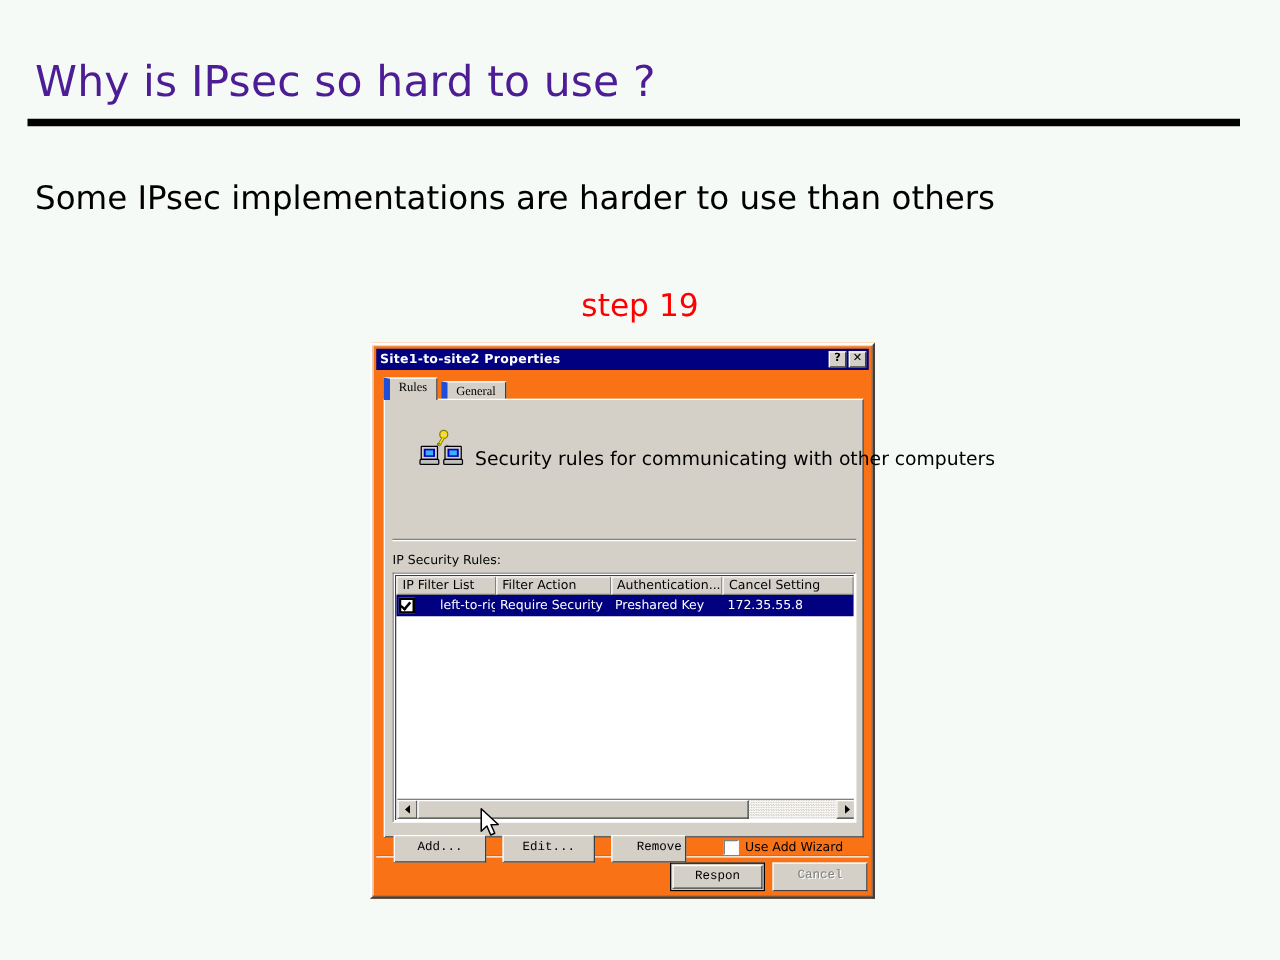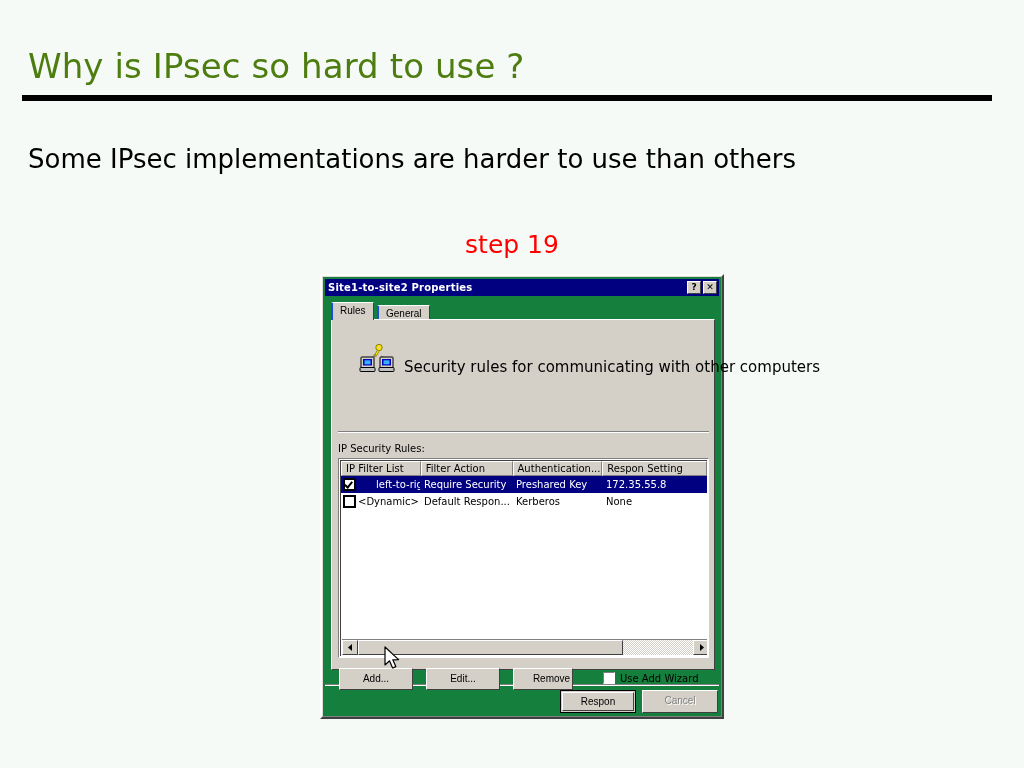--- a/index.html
+++ b/index.html
@@ -14,21 +14,21 @@
     overflow: hidden;
     position: relative;
   }
 
   
   #slide-title {
     position: absolute;
     left: 28px;
     top: 46px;
     font-size: 34px;
-    color: #4d7c0f;
+    color: #4c1d95;
     font-family: "DejaVu Sans", sans-serif;
     font-weight: 400;
     letter-spacing: 0.1px;
     white-space: nowrap;
   }
   #title-rule {
     position: absolute;
     left: 22px;
     top: 95px;
     width: 970px;
@@ -51,25 +51,25 @@
     width: 1024px;
     text-align: center;
     font-size: 25px;
     color: #ff0000;
     font-family: "DejaVu Sans", sans-serif;
   }
 
   
   #dialog {
     position: absolute;
-    left: 320px;
+    left: 296px;
     top: 274px;
     width: 404px;
     height: 445px;
-    background: #15803d;
+    background: #f97316;
     border-top: 2px solid #ffffff;
     border-left: 2px solid #ffffff;
     border-right: 2px solid #404040;
     border-bottom: 2px solid #404040;
     box-sizing: border-box;
     font-family: "DejaVu Sans", sans-serif;
     font-size: 10px;
     color: #000000;
   }
   #dialog-inner-bevel {
@@ -126,27 +126,27 @@
     position: absolute;
     left: 9px;
     top: 26px;
     height: 18px;
   }
   .tab {
     position: absolute;
     bottom: 0;
     background: #d4d0c8;
     border-top: 1px solid #ffffff;
-    border-left: 2px solid #1d4ed8;
+    border-left: 5px solid #1d4ed8;
     border-right: 1px solid #404040;
     box-sizing: border-box;
     font-size: 10px;
     padding: 2px 7px 0 7px;
     color: #000000;
-    font-family: Liberation Sans, sans-serif;
+    font-family: Liberation Serif, serif;
     white-space: nowrap;
     cursor: default;
   }
   .tab.active {
     height: 18px;
     z-index: 3;
     left: 0;
   }
   .tab.inactive {
     height: 15px;
@@ -349,21 +349,21 @@
   .win-btn {
     position: absolute;
     height: 22px;
     background: #d4d0c8;
     border-top: 1px solid #ffffff;
     border-left: 1px solid #ffffff;
     border-right: 1px solid #404040;
     border-bottom: 1px solid #404040;
     box-sizing: border-box;
     font-size: 10px;
-    font-family: Liberation Sans, sans-serif;
+    font-family: Liberation Mono, monospace;
     color: #000000;
     text-align: center;
     line-height: 20px;
     cursor: default;
   }
   .win-btn.default {
     border: 1px solid #000000;
   }
   .win-btn.default .face {
     position: absolute;
@@ -484,38 +484,31 @@
     <div id="desc-separator"></div>
 
     <div id="rules-list-label">IP Security Rules:</div>
 
     <div id="listview">
       <div id="lv-inner">
         <div id="lv-header">
           <div class="lv-col" style="width:80px">IP Filter List</div>
           <div class="lv-col" style="width:92px">Filter Action</div>
           <div class="lv-col" style="width:90px">Authentication...</div>
-          <div class="lv-col" style="width:105px">Respon Setting</div>
+          <div class="lv-col" style="width:105px">Cancel Setting</div>
         </div>
 
         <div class="lv-row selected">
           <div class="lv-check checked"></div>
           <div class="lv-cell" style="width:62px;padding-left:18px">left-to-right</div>
           <div class="lv-cell" style="width:92px">Require Security</div>
           <div class="lv-cell" style="width:90px">Preshared Key</div>
           <div class="lv-cell" style="width:105px">172.35.55.8</div>
         </div>
 
-        <div class="lv-row normal">
-          <div class="lv-check"></div>
-          <div class="lv-cell" style="width:62px;padding-left:0">&lt;Dynamic&gt;</div>
-          <div class="lv-cell" style="width:92px">Default Respon...</div>
-          <div class="lv-cell" style="width:90px">Kerberos</div>
-          <div class="lv-cell" style="width:105px">None</div>
-        </div>
 
         <div id="lv-hscroll">
           <div class="sb-arrow">
             <svg width="7" height="7" viewBox="0 0 7 7">
                 <polygon points="5,0 5,7 1,3.5" fill="#000000"></polygon>
               </svg>
           </div>
           <div class="sb-track">
             <div id="sb-thumb" style="width: 79%;"></div>
           </div>

